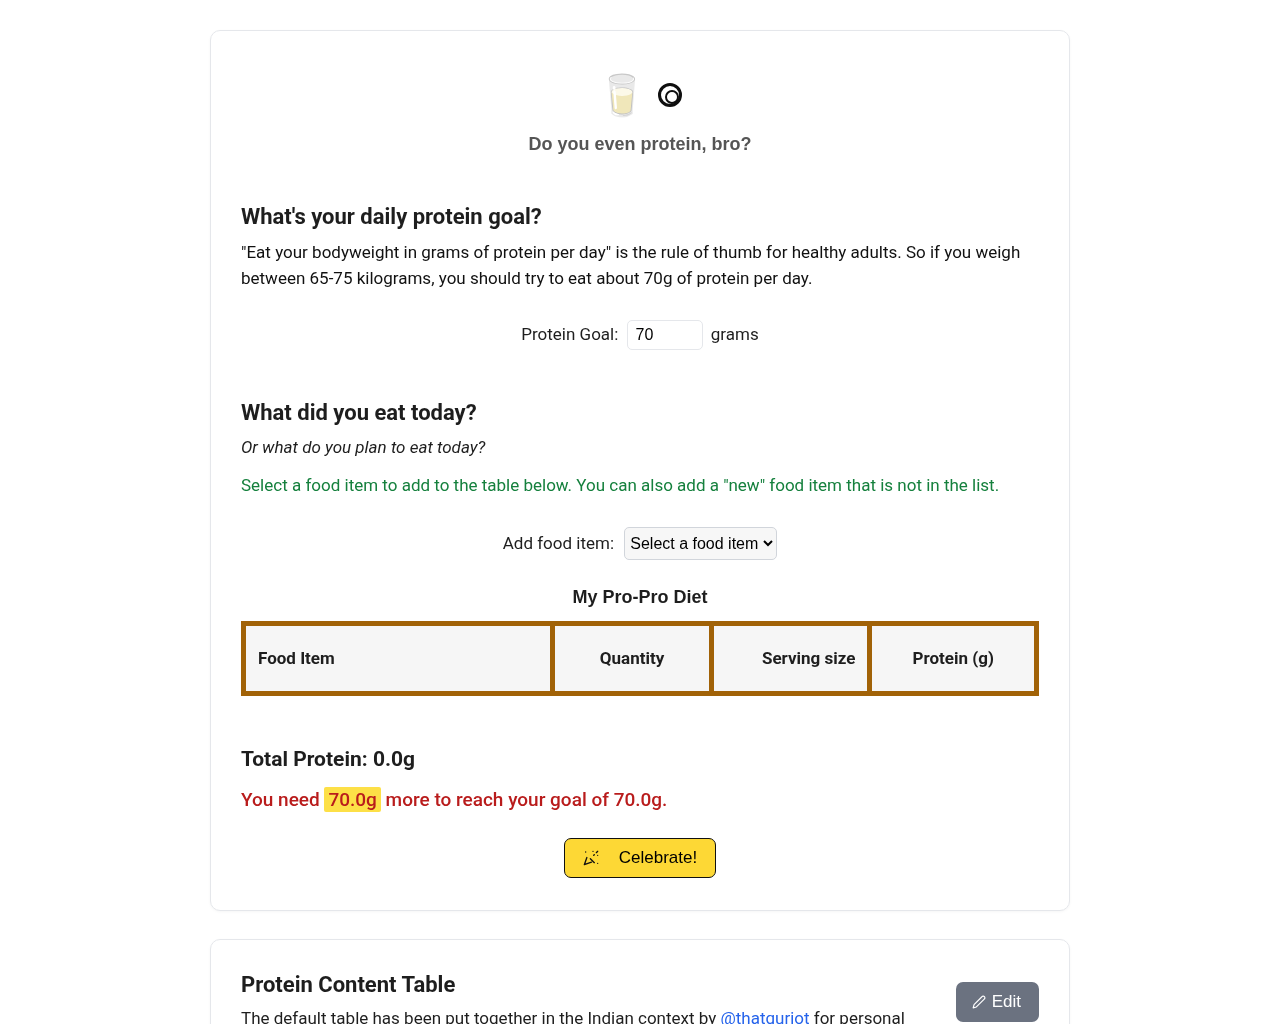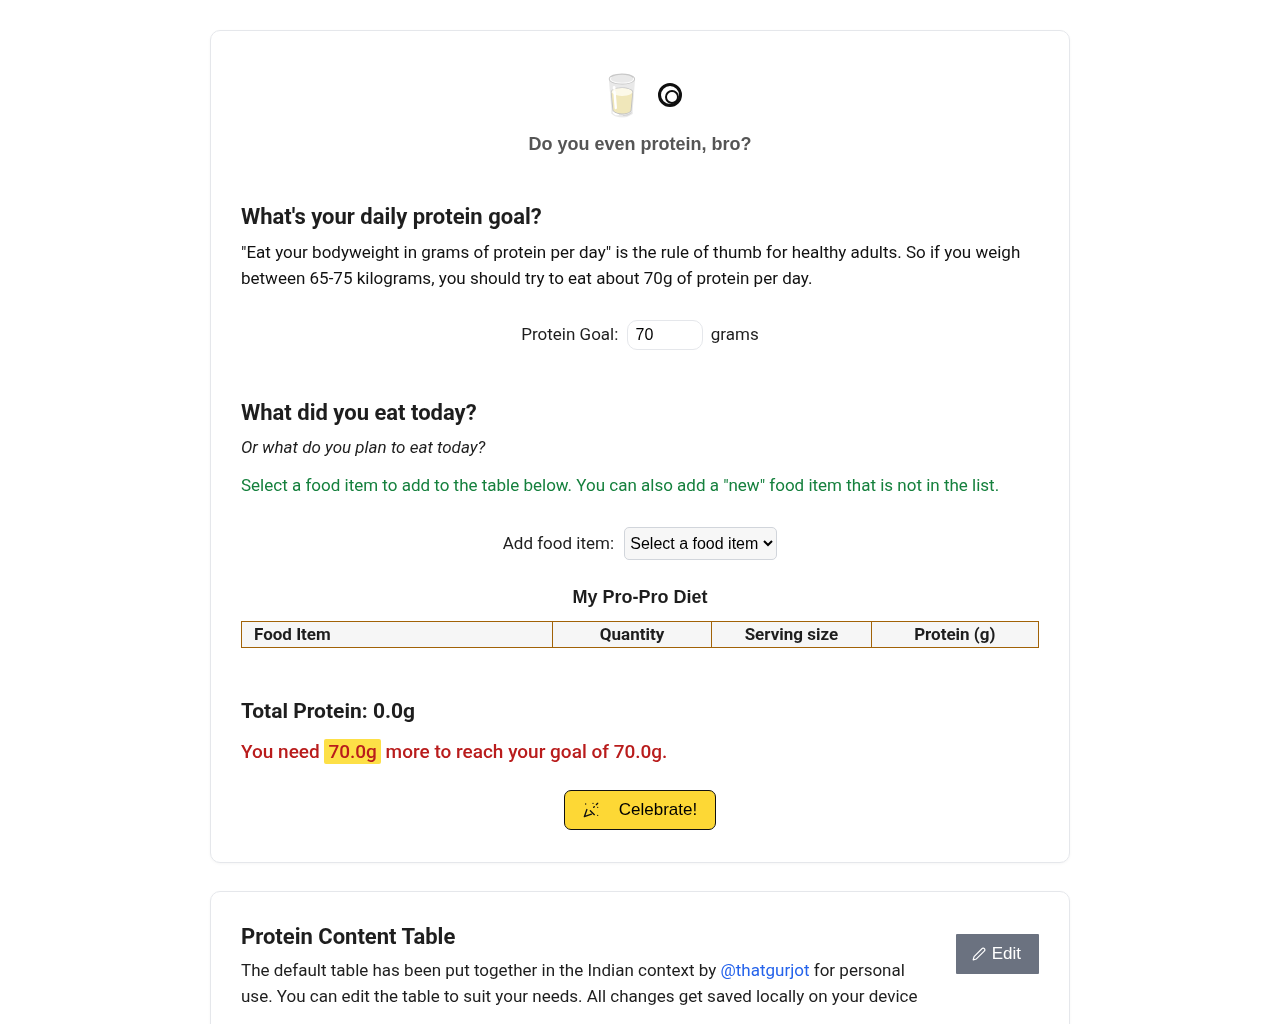--- a/index.html
+++ b/index.html
@@ -87,21 +87,21 @@
     .input-row {
       text-align: center;
       font-size: 17px;
       margin-bottom: 46px;
     }
     .num-input {
       width: 76px;
       padding: 5px 8px;
       font-size: 16px;
       border: 1px solid #e5e7eb;
-      border-radius: 10px;
+      border-radius: 5px;
       background: #fff;
       margin: 0 4px;
     }
     .select-row { text-align: center; margin-bottom: 24px; }
     select.food-select {
       padding: 6px 1px;
       font-size: 16px;
       border: 1px solid #d1d5db;
       border-radius: 5px;
       background: #f7f7f7;
@@ -115,27 +115,27 @@
       margin-bottom: 10px;
     }
     table.food-table {
       width: 100%;
       border-collapse: collapse;
       margin-bottom: 48px;
     }
     .food-table th {
       font-size: 17px;
       font-weight: 700;
-      padding: 0 12px;
-      border: 1px solid #a16207;
+      padding: 20px 12px;
+      border: 5px solid #a16207;
       background: #f6f6f6;
     }
     .food-table th.col-food { text-align: left; width: 39%; }
     .food-table th.col-qty { text-align: center; width: 20%; }
-    .food-table th.col-serving { text-align: center; width: 20%; }
+    .food-table th.col-serving { text-align: right; width: 20%; }
     .food-table th.col-protein { text-align: center; width: 21%; }
     .total-line {
       font-size: 21px;
       font-weight: 700;
       margin-bottom: 10px;
     }
     .goal-line {
       font-size: 19px;
       color: #b91c1c;
       font-weight: 500;
@@ -173,21 +173,21 @@
       margin-top: 4px;
     }
     .link { color: #2563eb; text-decoration: none; }
     .edit-btn {
       display: inline-flex;
       align-items: center;
       gap: 6px;
       background: #6b7280;
       color: #fff;
       border: none;
-      border-radius: 1px;
+      border-radius: 7px;
       padding: 10px 18px 10px 16px;
       font-size: 17px;
       cursor: pointer;
       margin-top: 14px;
     }
     .pencil-icon svg { width: 14px; height: 14px; display: block; stroke: #fff; }
   </style>
 </head>
 <body>
 

